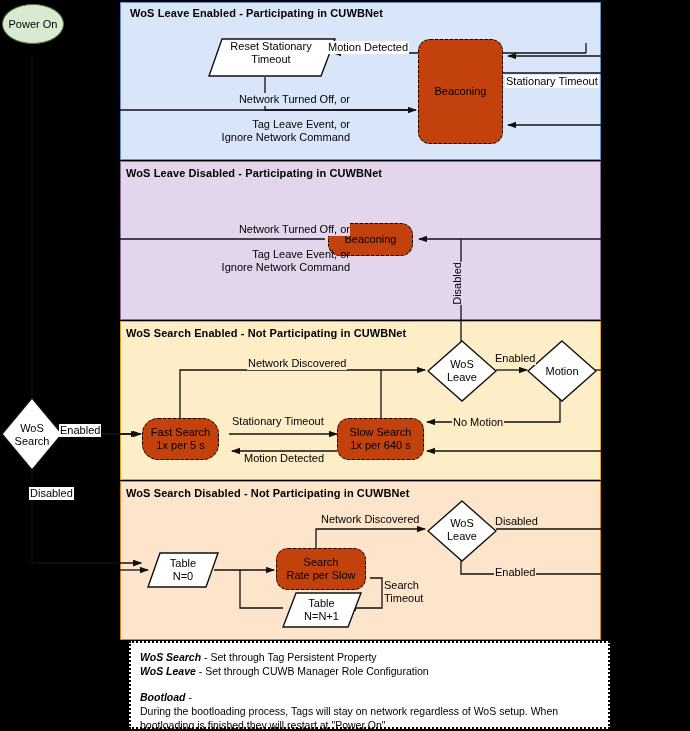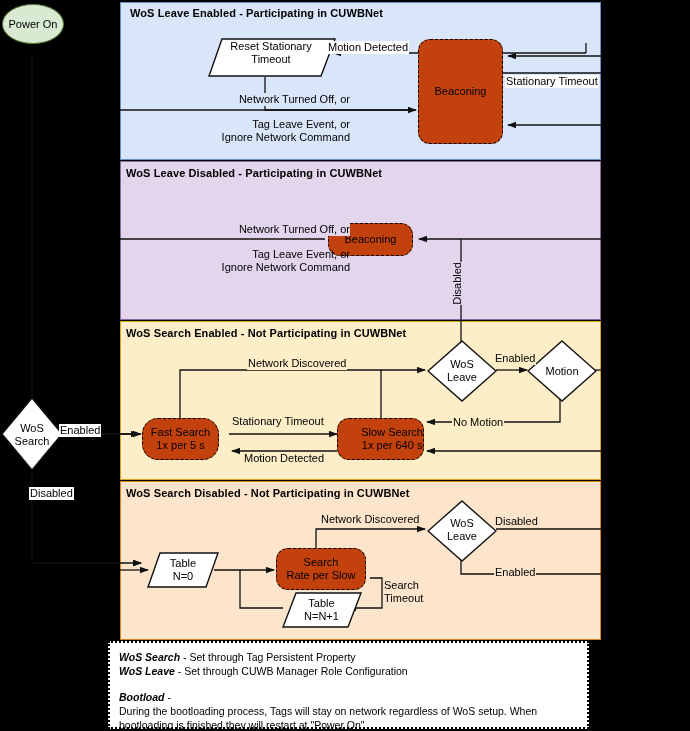--- a/index.html
+++ b/index.html
@@ -161,21 +161,21 @@
     <div>Ignore Network Command</div>
   </div>
   <div class="edge-label vert" style="left:450px;top:262px;background:#e2d5ec;">Disabled</div>
 
   <div class="node dashed-rect" style="left:142px;top:418px;width:77px;height:42px;border-radius:16px;">
     <div>
       <div>Fast Search</div>
       <div>1x per 5 s</div>
     </div>
   </div>
-  <div class="node dashed-rect" style="left:337px;top:418px;width:87px;height:42px;justify-content:flex-end;">
+  <div class="node dashed-rect" style="left:337px;top:418px;width:87px;height:42px;">
     <div>
       <div>Slow Search</div>
       <div>1x per 640 s</div>
     </div>
   </div>
 
   <svg style="position:absolute;left:427px;top:340px;width:70px;height:62px;">
     <polygon points="35,1 69,31 35,61 1,31" fill="#fff" stroke="#111" stroke-width="1.4"></polygon>
   </svg>
   <div class="node" style="left:432px;top:357px;width:60px;height:28px;background:transparent;">
@@ -236,21 +236,21 @@
   </div>
 
   <div class="edge-label" style="left:320px;top:513px;background:#fde5cc;">Network Discovered</div>
   <div class="para" style="left:384px;top:579px;width:60px;text-align:left;">
     <div>Search</div>
     <div>Timeout</div>
   </div>
   <div class="edge-label" style="left:494px;top:515px;background:#fde5cc;">Disabled</div>
   <div class="edge-label" style="left:494px;top:566px;background:#fde5cc;">Enabled</div>
 
-  <div class="legend" style="left:108px;top:641px;width:481px;height:88px;">
+  <div class="legend" style="left:129px;top:641px;width:481px;height:88px;">
     <div>
       <i>WoS Search</i><span> - Set through Tag Persistent Property</span>
     </div>
     <div>
       <i>WoS Leave</i><span> - Set through CUWB Manager Role Configuration</span>
     </div>
     <div style="height:12px;"></div>
     <div>
       <i>Bootload</i><span> -</span>
     </div>

